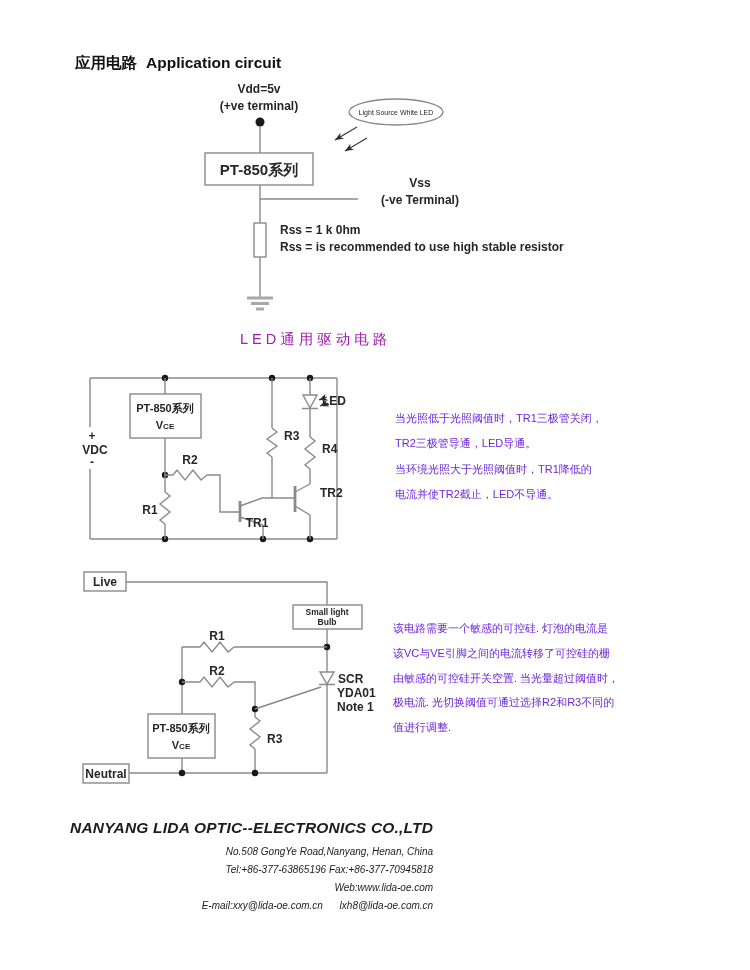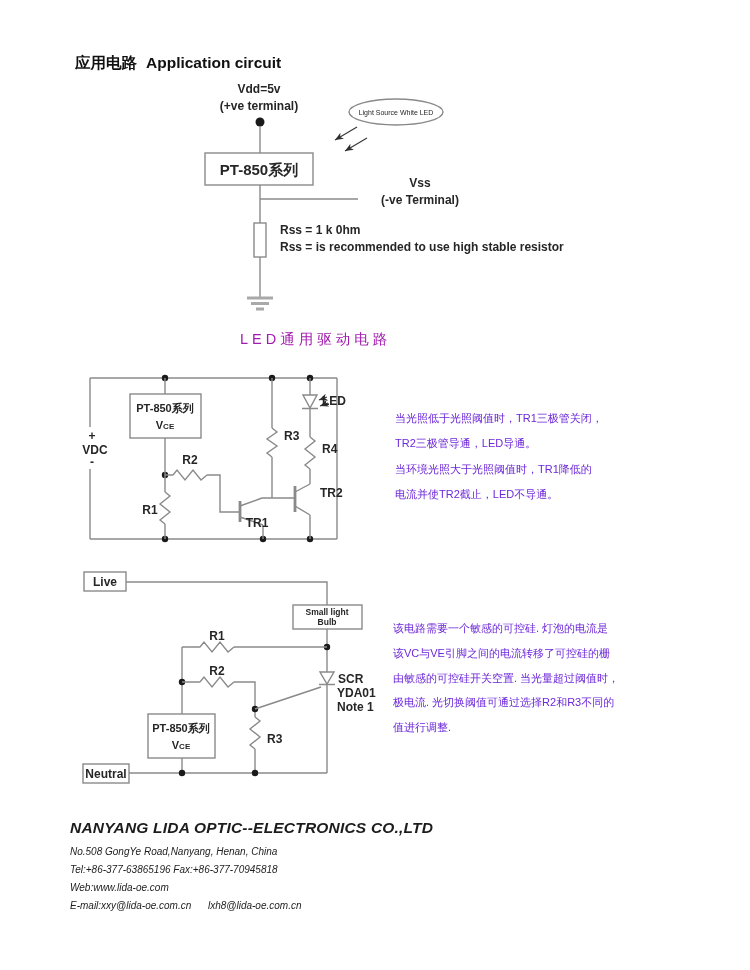--- a/index.html
+++ b/index.html
@@ -21,21 +21,21 @@
   .sub   { font-size:8px; }
   .arrow { stroke:#3a3a3a; stroke-width:1.2; fill:none; }
   .gnd   { stroke:#a9a9a9; stroke-width:3; fill:none; }
 
   .page-title { position:absolute; left:75px; top:53px; font-size:15.5px; font-weight:bold; color:#111; }
   .page-title .zh { margin-right:9px;margin-top:27px; }
   .c2-title { position:absolute; left:192px; top:330px; font-size:14.5px; letter-spacing:4px; color:#a21caf; font-weight:500;margin-left:48px; }
   .desc { position:absolute; color:#6d28d9; font-size:11px; }
   .desc1 { left:395px; top:406px; width:300px; line-height:25.4px; }
   .desc2 { left:393px; top:616px; width:310px; line-height:24.8px; }
-  .footer { position:absolute; left:70px; top:819px; font-style:italic; color:#1c1c1c; }
+  .footer { position:absolute; left:70px; top:819px; font-style:italic; color:#1c1c1c;text-align:right; }
   .footer .company { font-size:15.5px; font-weight:bold; margin-bottom:9px; letter-spacing:0.2px; }
   .footer .line { font-size:10px; margin-bottom:7px; white-space:pre; }
 </style>
 </head>
 <body>
 
 <div class="page-title">
   <span class="zh">应用电路</span><span>Application circuit</span>
 </div>
 

